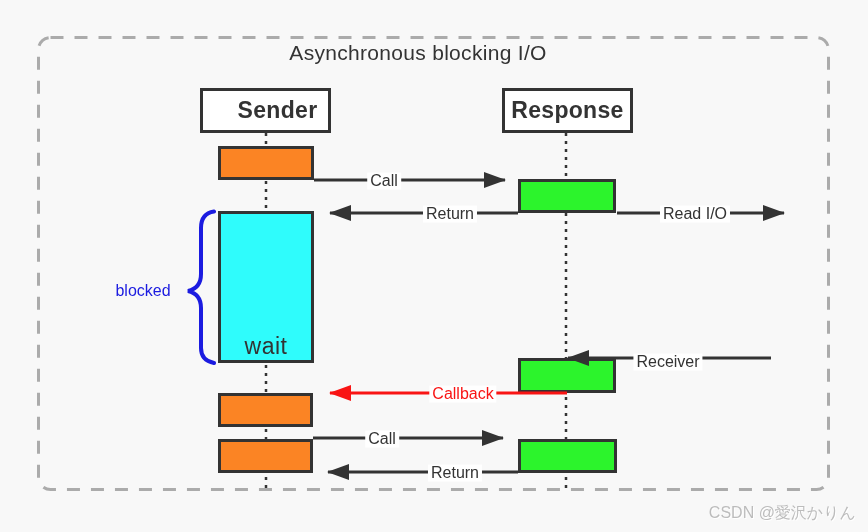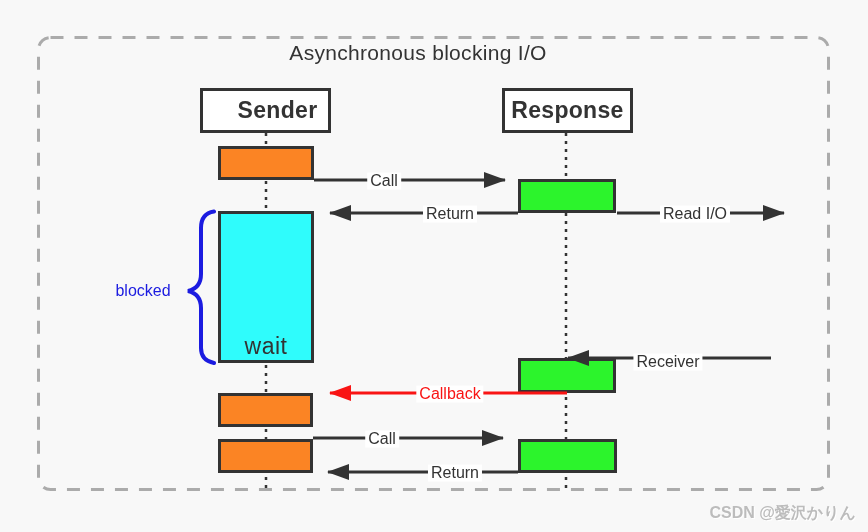--- a/index.html
+++ b/index.html
@@ -19,21 +19,21 @@
   .act-green{background:var(--green);}
   .wait-box{background:var(--cyan);display:flex;align-items:flex-end;justify-content:center;
             font-size:23px;color:var(--text);letter-spacing:.5px;}
   .lbl{position:absolute;transform:translate(-50%,-50%);font-size:16px;color:var(--text);
        background:#ffffff;padding:0 3px;line-height:1.05;white-space:nowrap;}
   .title{position:absolute;transform:translate(-50%,-50%);font-size:21px;color:var(--text);
          white-space:nowrap;letter-spacing:.3px;}
   .lbl-red{color:var(--red);}
   .lbl-blue{color:var(--blue);background:transparent;}
   .watermark{position:absolute;right:12px;top:503px;font-size:16px;color:var(--watermark);
-             text-shadow:1px 1px 0 #ffffff;white-space:nowrap;font-weight:bold;}
+             text-shadow:1px 1px 0 #ffffff;white-space:nowrap;}
 </style>
 </head>
 <body>
 
 <div class="stage">
 
   <svg class="layer" width="868" height="532">
     <rect x="38.5" y="37.5" width="790" height="452" rx="12" fill="none" style="stroke:var(--border_dash)" stroke-width="3" stroke-dasharray="13 11"></rect>
     <line x1="266" y1="133" x2="266" y2="489" style="stroke:var(--line)" stroke-width="2.5" stroke-dasharray="3 5"></line>
     <line x1="566" y1="133" x2="566" y2="489" style="stroke:var(--line)" stroke-width="2.5" stroke-dasharray="3 5"></line>
@@ -74,19 +74,19 @@
     <line x1="518" y1="472" x2="328" y2="472" style="stroke:var(--line)" stroke-width="3" marker-end="url(#ah-dark)"></line>
     <path d="M 214,211.5 Q 201,213.5 201,228 L 201,274 Q 201,288 188,291 Q 201,294 201,308 L 201,348 Q 201,360.5 214,363" fill="none" style="stroke:var(--blue)" stroke-width="4" stroke-linecap="round"></path>
   </svg>
 
   <div class="title" style="left:418px;top:53px;">Asynchronous blocking I/O</div>
 
   <div class="lbl" style="left:384px;top:181px;">Call</div>
   <div class="lbl" style="left:450px;top:214px;">Return</div>
   <div class="lbl" style="left:695px;top:214px;">Read I/O</div>
   <div class="lbl" style="left:668px;top:362px;">Receiver</div>
-  <div class="lbl lbl-red" style="left:450px;top:394px;">Callback</div>
+  <div class="lbl lbl-red" style="left:463px;top:394px;">Callback</div>
   <div class="lbl" style="left:382px;top:439px;">Call</div>
   <div class="lbl" style="left:455px;top:473px;">Return</div>
   <div class="lbl lbl-blue" style="left:135px;top:291px;margin-left:8px;">blocked</div>
 
   <div class="watermark">CSDN @愛沢かりん</div>
 </div>
 
 </body></html>

